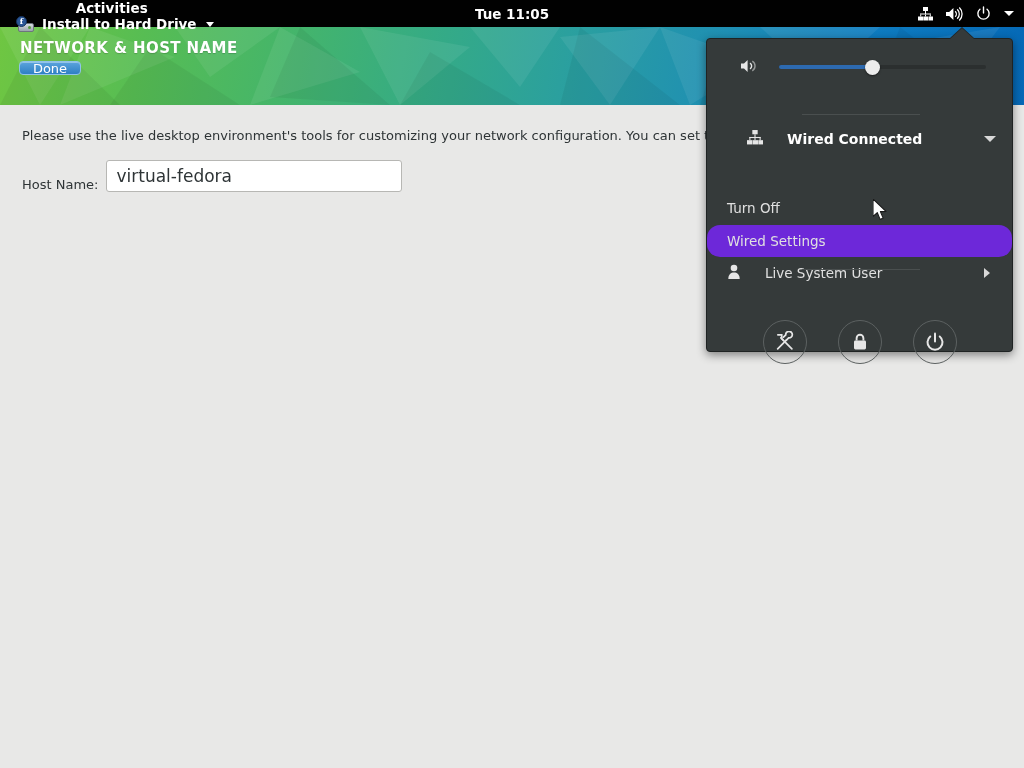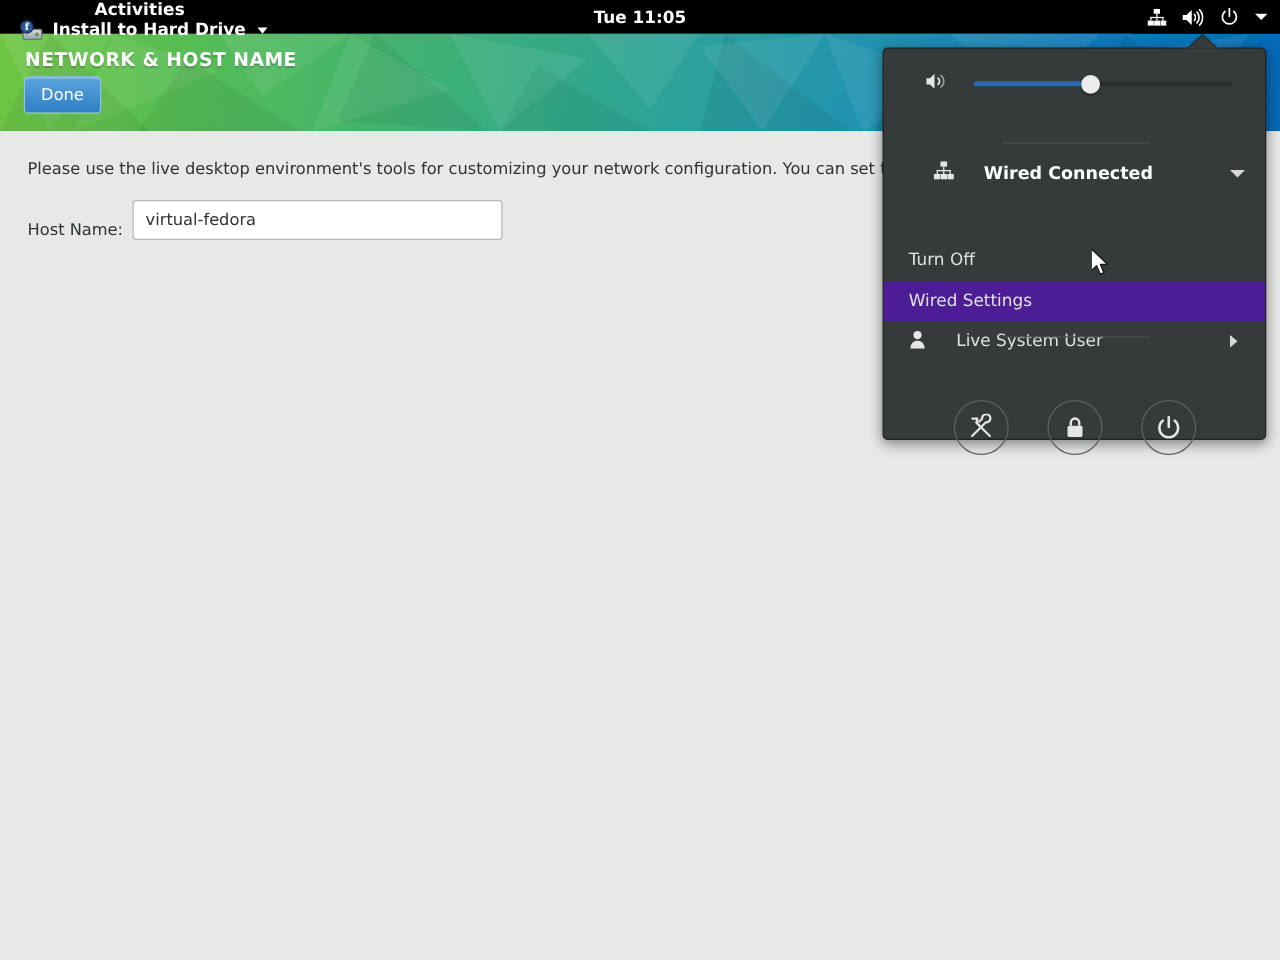--- a/index.html
+++ b/index.html
@@ -84,21 +84,21 @@
     background: linear-gradient(100deg,#6fc642 0%, #57bd53 14%, #45b56a 28%, #35ab85 42%, #2a9fa0 56%, #1f8fb3 70%, #0e7cc0 84%, #0568b6 100%);
   }
   .hero svg { position: absolute; inset: 0; width: 100%; height: 100%; }
   .hero-title {
     position: absolute; left: 20px; top: 12px;
     color: #ffffff; font-size: 15px; font-weight: bold; letter-spacing: .4px;
     text-shadow: 0 1px 1px rgba(0,0,0,.18);
   }
   .done-btn {
     position: absolute; left: 19px; top: 34px;
-    width: 62px; height: 30px;
+    width: 62px; height: 14px;
     border-radius: 4px;
     background: linear-gradient(#5ba4dd,#2f7fc4);
     border: 1px solid #8fc3ea;
     box-shadow: inset 0 1px 0 rgba(255,255,255,.35);
     color: #ffffff; font-size: 13px;
     display: flex; align-items: center; justify-content: center;
     cursor: pointer;
   }
 
   .body-area { position: relative; width: 1024px; height: 663px; background: #e8e8e7; }
@@ -111,21 +111,21 @@
     position: absolute; left: 22px; top: 55px;
     display: flex; align-items: flex-end; gap: 8px;
   }
   .hostlabel { font-size: 13px; color: #2e3436; }
   .hostinput {
     width: 296px; height: 32px;
     background: #ffffff;
     border: 1px solid #b7b7b4;
     border-radius: 3px;
     padding: 0 9px;
-    font-size: 13px; color: #2e3436;
+    font-size: 17px; color: #2e3436;
     font-family: "DejaVu Sans", "Liberation Sans", sans-serif;
   }
 
   
   .sysmenu {
     position: absolute; left: 706px; top: 38px;
     width: 307px; height: 314px;
     background: #353a3a;
     border: 1px solid #1f2323;
     border-radius: 4px;
@@ -179,21 +179,21 @@
     border-left: 6px solid transparent; border-right: 6px solid transparent;
     border-top: 6px solid #d8d8d8;
   }
 
   .menu-item {
     position: absolute; left: 0; width: 100%; height: 32px;
     display: flex; align-items: center; padding: 0 22px 0 20px;
     color: #e0e0e0; cursor: pointer;
   }
   .menu-item.turnoff { top: 153px; }
-  .menu-item.settings { top: 186px; background: #4c1d95; }
+  .menu-item.settings { top: 186px; background: #6d28d9; border-radius: 13px; }
   .menu-item.user { top: 218px; }
   .menu-item.user .label { margin-left: 24px; }
   .menu-item .submenu-arrow {
     margin-left: auto; width: 0; height: 0;
     border-top: 5px solid transparent; border-bottom: 5px solid transparent;
     border-left: 6px solid #d8d8d8;
   }
 
   .action-row {
     position: absolute; left: 0; top: 281px; width: 100%;

